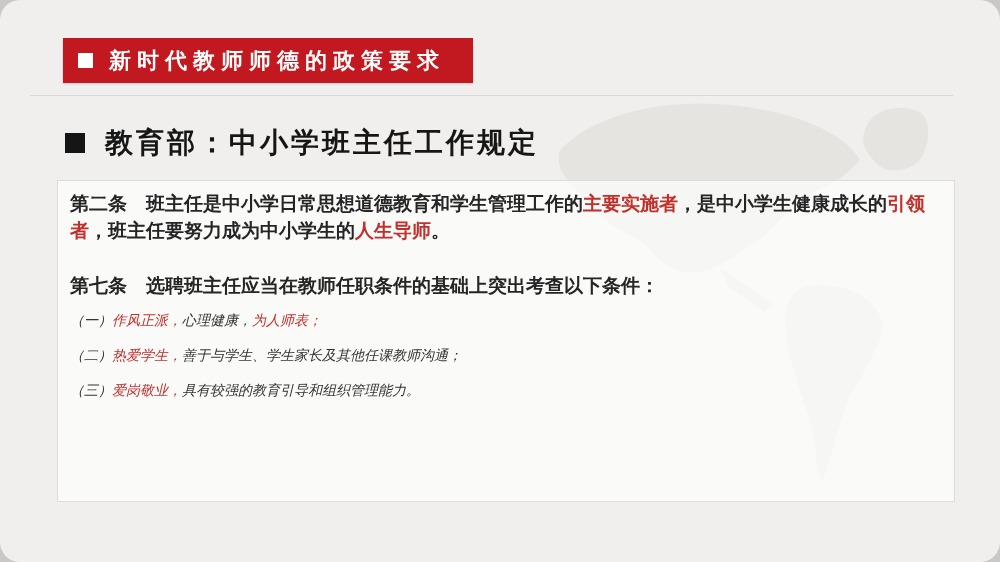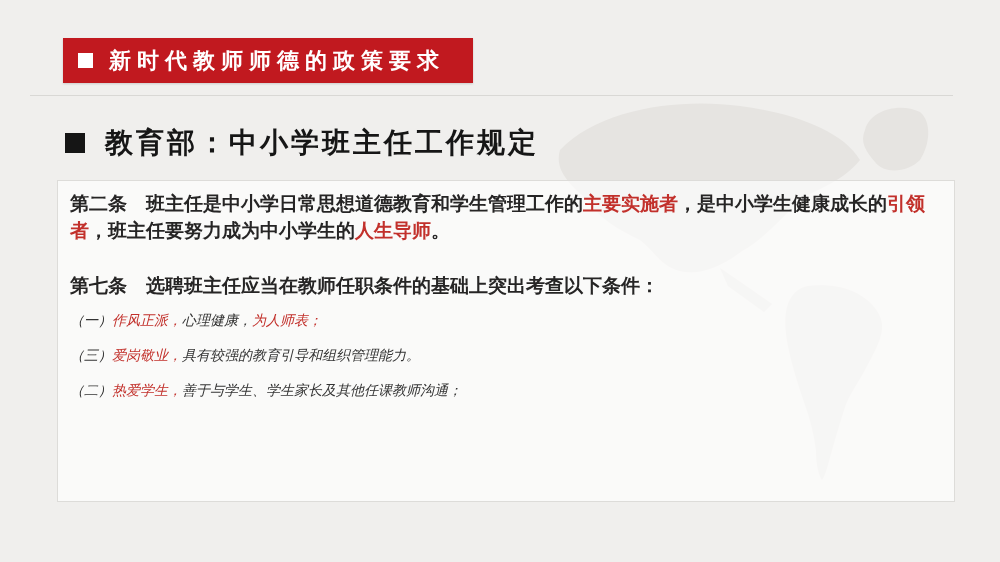--- a/index.html
+++ b/index.html
@@ -6,20 +6,21 @@
   body{
     font-family:"Liberation Sans","DejaVu Sans",sans-serif;
     background:#c9c8c6;
   }
   .slide{
     position:relative;
     width:1000px;height:562px;
     margin:0 auto;
     background:var(--bg,#f0efed);
     overflow:hidden;
+    border-radius:20px;
   }
   
   .map{
     position:absolute;left:420px;top:90px;width:580px;height:470px;
     pointer-events:none;
   }
   .map path{fill:var(--map-gray,#e6e4e1);}
   
   .banner{
     position:absolute;left:63px;top:38px;
@@ -117,18 +118,18 @@
   <div class="section-title">
     <span class="sq"></span>
     <span class="txt">教育部：中小学班主任工作规定</span>
   </div>
 
   <div class="content-box">
     <div>
         <p class="para hei"><span>第二条　班主任是中小学日常思想道德教育和学生管理工作的</span><span class="hl">主要实施者</span><span>，是中小学生健康成长的</span><span class="hl">引领者</span><span>，班主任要努力成为中小学生的</span><span class="hl">人生导师</span><span>。</span></p>
         <p class="para hei gap"><span>第七条　选聘班主任应当在教师任职条件的基础上突出考查以下条件：</span></p>
         <p class="para kai item"><span>（一）</span><span class="hl">作风正派，</span><span>心理健康，</span><span class="hl">为人师表；</span></p>
+        <p class="para kai item"><span>（二）</span><span class="hl">热爱学生，</span><span>善于与学生、学生家长及其他任课教师沟通；</span></p>
         <p class="para kai item"><span>（三）</span><span class="hl">爱岗敬业，</span><span>具有较强的教育引导和组织管理能力。</span></p>
-        <p class="para kai item"><span>（二）</span><span class="hl">热爱学生，</span><span>善于与学生、学生家长及其他任课教师沟通；</span></p>
       </div>
   </div>
 
 </div>
 
 </body></html>

